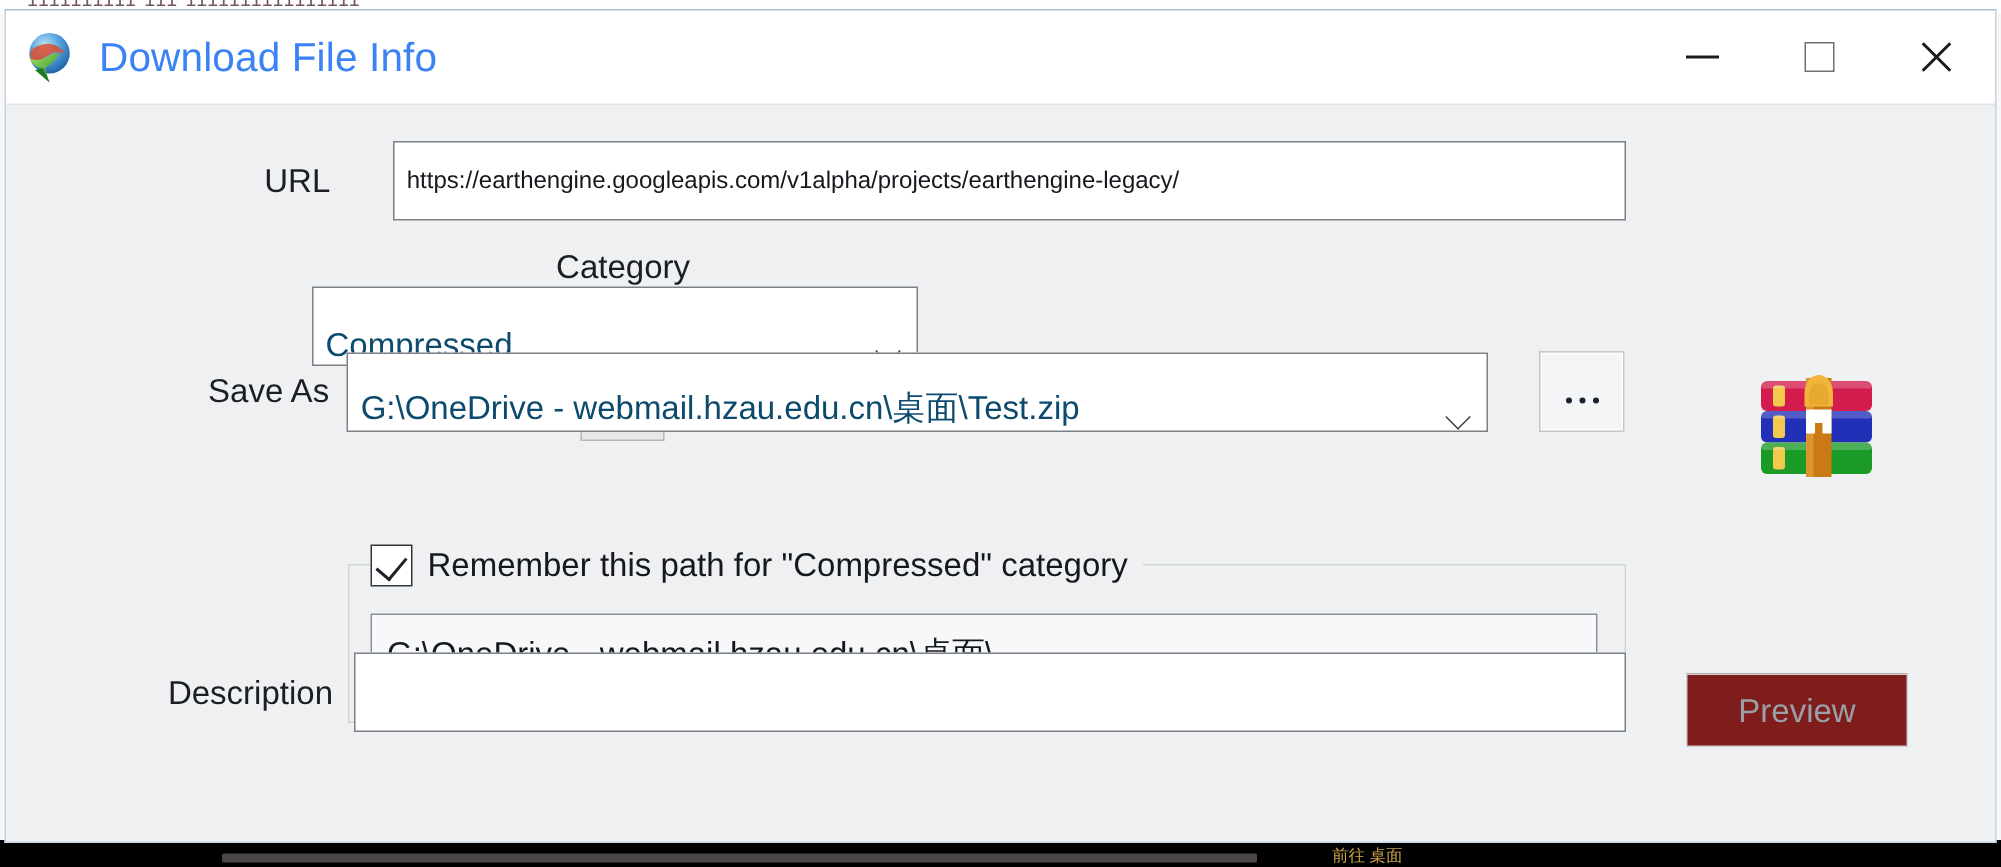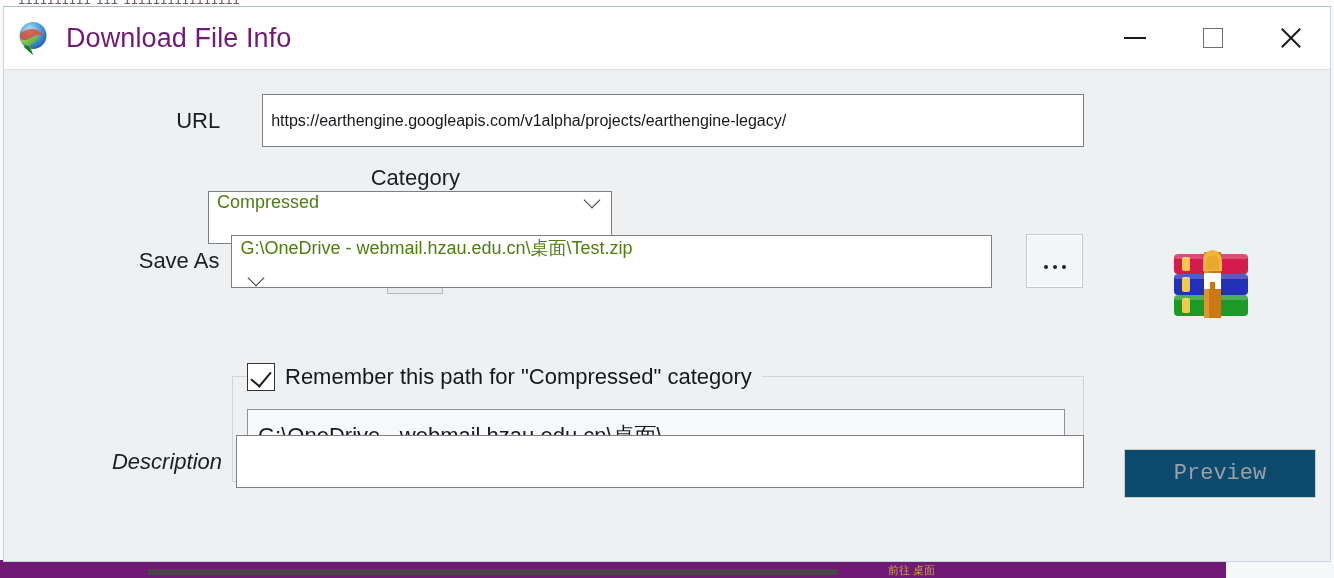--- a/index.html
+++ b/index.html
@@ -35,22 +35,22 @@
   }
   .backdrop-top-strip span {
     position: relative;
     top: -8px;
     left: 18px;
     opacity: .85;
   }
   .backdrop-bottom-strip {
     position: absolute;
     left: 0; bottom: 0;
-    width: 1226px; height: 18px;
-    background: #701a75;
+    width: 1334px; height: 18px;
+    background: #000000;
     overflow: hidden;
   }
   .backdrop-bar {
     position: absolute;
     left: 148px; bottom: 3px;
     width: 690px; height: 6px;
     background: #4b4449;
     border-radius: 1px;
   }
   .backdrop-bottom-txt {
@@ -86,21 +86,21 @@
   }
   #app-icon {
     margin-left: 10px;
     width: 38px; height: 38px;
     flex: 0 0 38px;
     position: relative;
   }
   #window-title {
     margin-left: 14px;
     font-size: 27px;
-    color: #701a75;
+    color: #3b82f6;
     font-family: "Liberation Sans", sans-serif;
     letter-spacing: .1px;
     white-space: nowrap;
   }
   .win-btns {
     position: absolute;
     right: 0; top: 0;
     height: 62px;
     display: flex;
   }
@@ -165,24 +165,24 @@
     overflow: hidden;
     white-space: nowrap;
     font-family: "Liberation Sans", sans-serif;
   }
 
   .combo {
     background: #ffffff;
     border: 1px solid #7b8086;
     box-sizing: border-box;
     display: flex;
-    align-items: flex-start;
+    align-items: flex-end;
     justify-content: space-between;
-    font-size: 18px;
-    color: #4d7c0f;
+    font-size: 22px;
+    color: #0c4a6e;
     padding: 0 10px 0 8px;
     overflow: hidden;
     white-space: nowrap;
   }
   .chevron {
     width: 17px; height: 17px;
     position: relative;
     flex: 0 0 17px;
     margin-left: 8px;
   }
@@ -290,32 +290,32 @@
     position: absolute;
     left: 1164px;
     top: 178px;
     width: 86px;
     height: 74px;
   }
   #preview-button {
     position: absolute;
     left: 1120px;
     top: 379px;
-    width: 192px;
+    width: 148px;
     height: 49px;
-    background: #0c4a6e;
+    background: #7f1d1d;
     border: 1px solid #cdced0;
     box-sizing: border-box;
     display: flex;
     align-items: center;
     justify-content: center;
     font-size: 22px;
     color: #9aa0a6;
     cursor: default;
-    font-family: Liberation Mono, monospace;
+    font-family: Liberation Sans, sans-serif;
   }
 </style>
 </head>
 <body>
 
 <div id="desktop-backdrop">
   <div class="backdrop-top-strip">
     <span>1111111111  111  1111111111111111</span>
   </div>
   <div class="backdrop-bottom-strip">
@@ -378,21 +378,21 @@
       <div class="field-label" style="width:114px;">Category</div>
       <div class="combo" id="category-select" style="margin-left:14px; width:404px; height:53px;">
         <span>Compressed</span>
         <span class="chevron"></span>
       </div>
       <div class="small-btn" id="add-category-button" style="margin-left:24px; width:56px; height:50px;">+</div>
     </div>
 
     <div class="form-row" style="left:104px; top:164px; width:975px;gap:12px;">
       <div class="field-label" style="width:114px;">Save As</div>
-      <div class="combo" id="save-as-input" style="width:778px; height:53px;flex-direction:column;">
+      <div class="combo" id="save-as-input" style="width:778px; height:53px;">
         <span>G:\OneDrive - webmail.hzau.edu.cn\桌面\Test.zip</span>
         <span class="chevron"></span>
       </div>
       <div class="small-btn" id="browse-button" style="margin-left:22px; width:58px; height:54px;">
         <span class="dots-glyph">
             <i></i>
             <i></i>
             <i></i>
           </span>
       </div>
@@ -402,21 +402,21 @@
       <div id="remember-check-row">
         <span class="checkbox-box">
           <span class="tick"></span>
         </span>
         <span id="remember-check-label">Remember this path for "Compressed" category</span>
       </div>
       <div id="remember-path-box">G:\OneDrive - webmail.hzau.edu.cn\桌面\</div>
     </div>
 
     <div class="form-row" style="left:88px; top:365px; width:992px;">
-      <div class="field-label" style="width:130px;font-style:italic;">Description</div>
+      <div class="field-label" style="width:130px;">Description</div>
       <div class="textbox" id="description-input" style="margin-left:14px; width:848px; height:53px;" placeholder=""></div>
     </div>
 
     <div id="file-type-icon">
       <svg width="86" height="74" viewBox="0 0 86 74">
 
         <g>
           <rect x="6" y="6" width="74" height="20" rx="4" fill="#d31b4d"></rect>
           <rect x="6" y="26" width="74" height="21" rx="4" fill="#2230b8"></rect>
           <rect x="6" y="47" width="74" height="21" rx="4" fill="#1c9a27"></rect>

